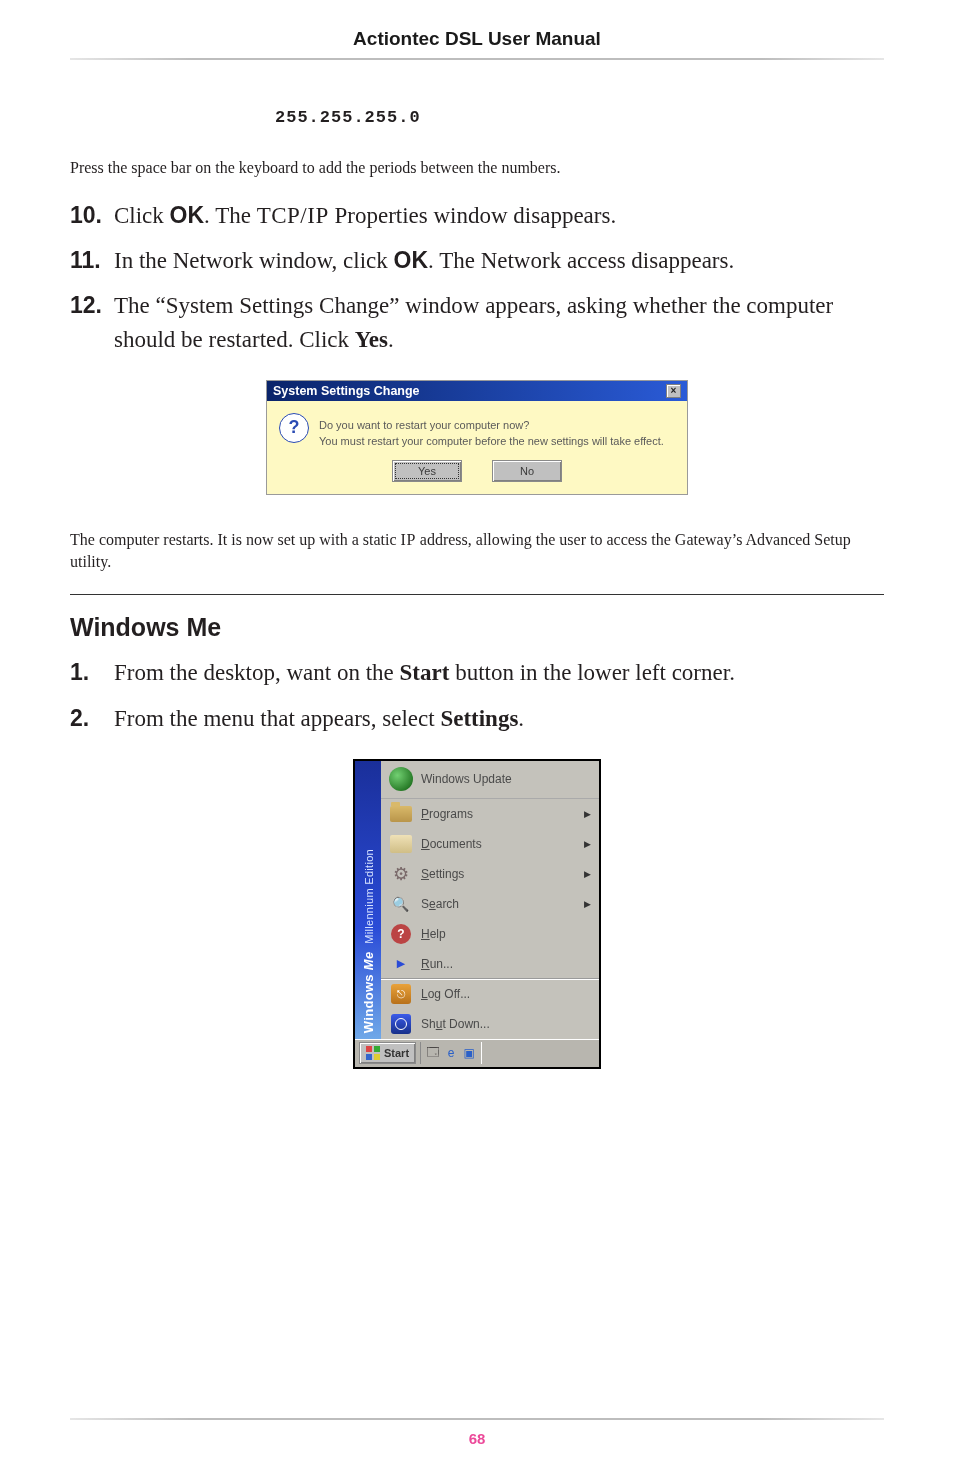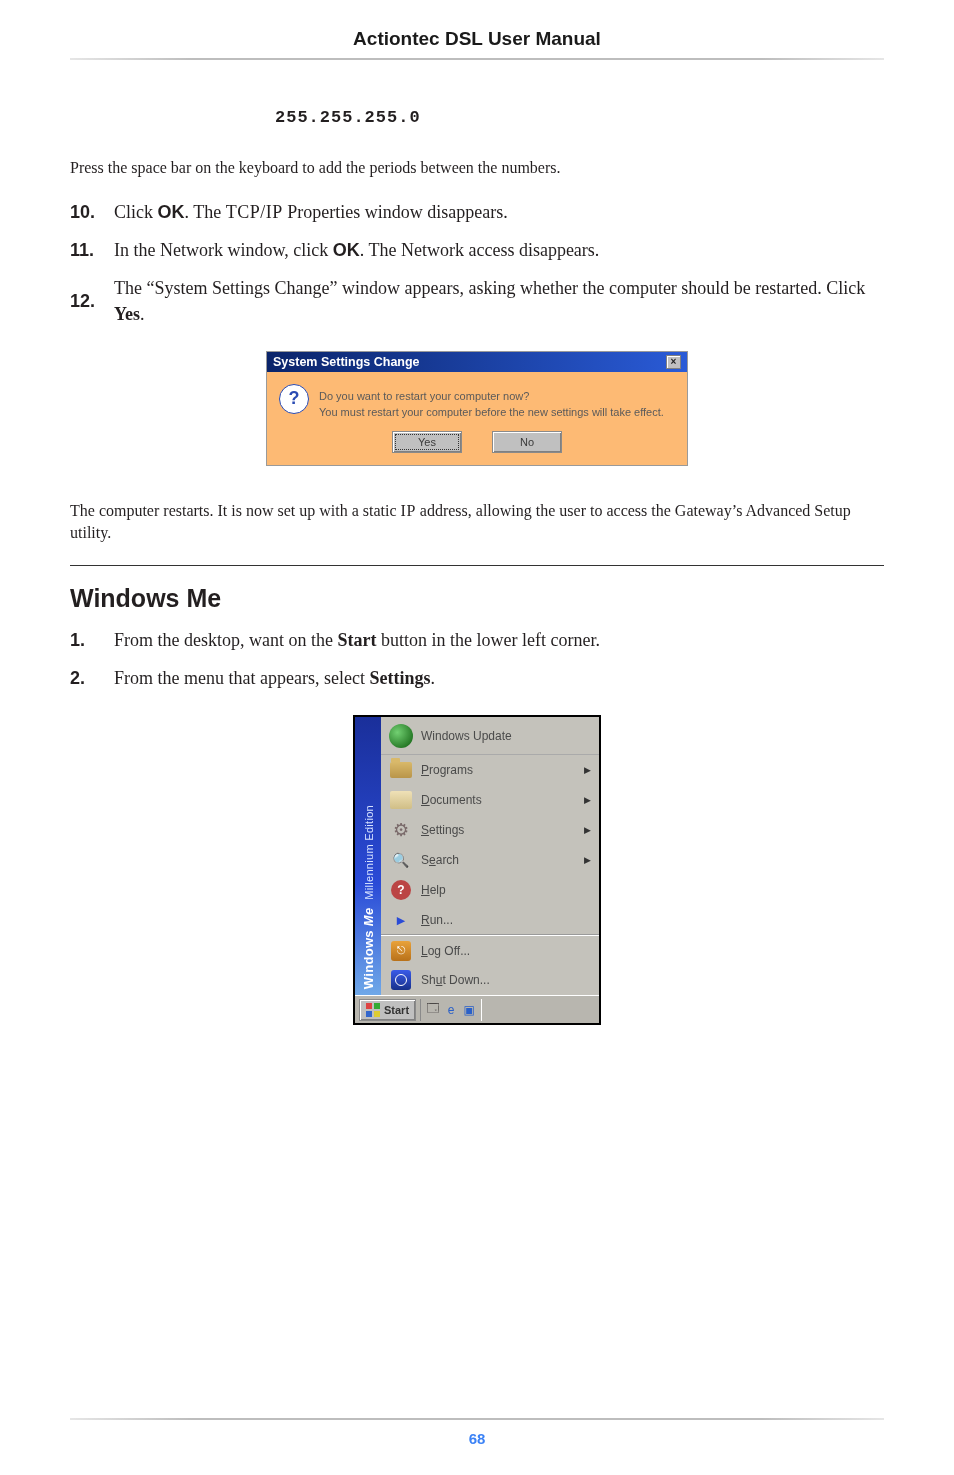--- a/index.html
+++ b/index.html
@@ -42,44 +42,43 @@
     line-height: 1.35;
     margin-bottom: 20px;
   }
   ol.steps {
     list-style: none;
     padding: 0;
     margin: 0 0 24px 0;
   }
   ol.steps li {
     display: flex;
-    font-size: 18px;
+    font-size: 23px;
     line-height: 1.45;
     margin-bottom: 12px;
-    align-items: center;
   }
   ol.steps li .num {
     font-family: Arial, Helvetica, sans-serif;
     font-weight: bold;
     width: 44px;
     flex: 0 0 44px;
   }
   ol.steps li .body {
     flex: 1;
   }
   .bold { font-weight: bold; }
   .sc { font-variant: small-caps; letter-spacing: 0.5px; }
   .sans-bold { font-family: Arial, Helvetica, sans-serif; font-weight: bold; }
 
   
   .dialog-fig {
     width: 422px;
     margin: 10px auto 34px auto;
     border: 1px solid #9a9a9a;
-    background: #fdba74;
+    background: #fef9c3;
     font-family: Tahoma, Arial, sans-serif;
   }
   .dlg-titlebar {
     background: linear-gradient(to right, #0a246a, #2a5bd7);
     color: #fff;
     font-weight: bold;
     font-size: 12.5px;
     padding: 3px 6px;
     display: flex;
     justify-content: space-between;
@@ -225,21 +224,21 @@
   }
   .footer-rule {
     height: 2px;
     background: linear-gradient(to right, #e6e6e6 0%, #bdbdbd 15%, #bdbdbd 85%, #e6e6e6 100%);
     margin: 0 70px 10px 70px;
   }
   .footer-num {
     font-family: Arial, Helvetica, sans-serif;
     font-weight: bold;
     font-size: 15px;
-    color: #3b82f6;
+    color: #ec4899;
   }
 </style>
 </head>
 <body>
 
 <div class="page">
   <div class="header-title">Actiontec DSL User Manual</div>
   <div class="rule"></div>
 
   <div class="subnet">255.255.255.0</div>

